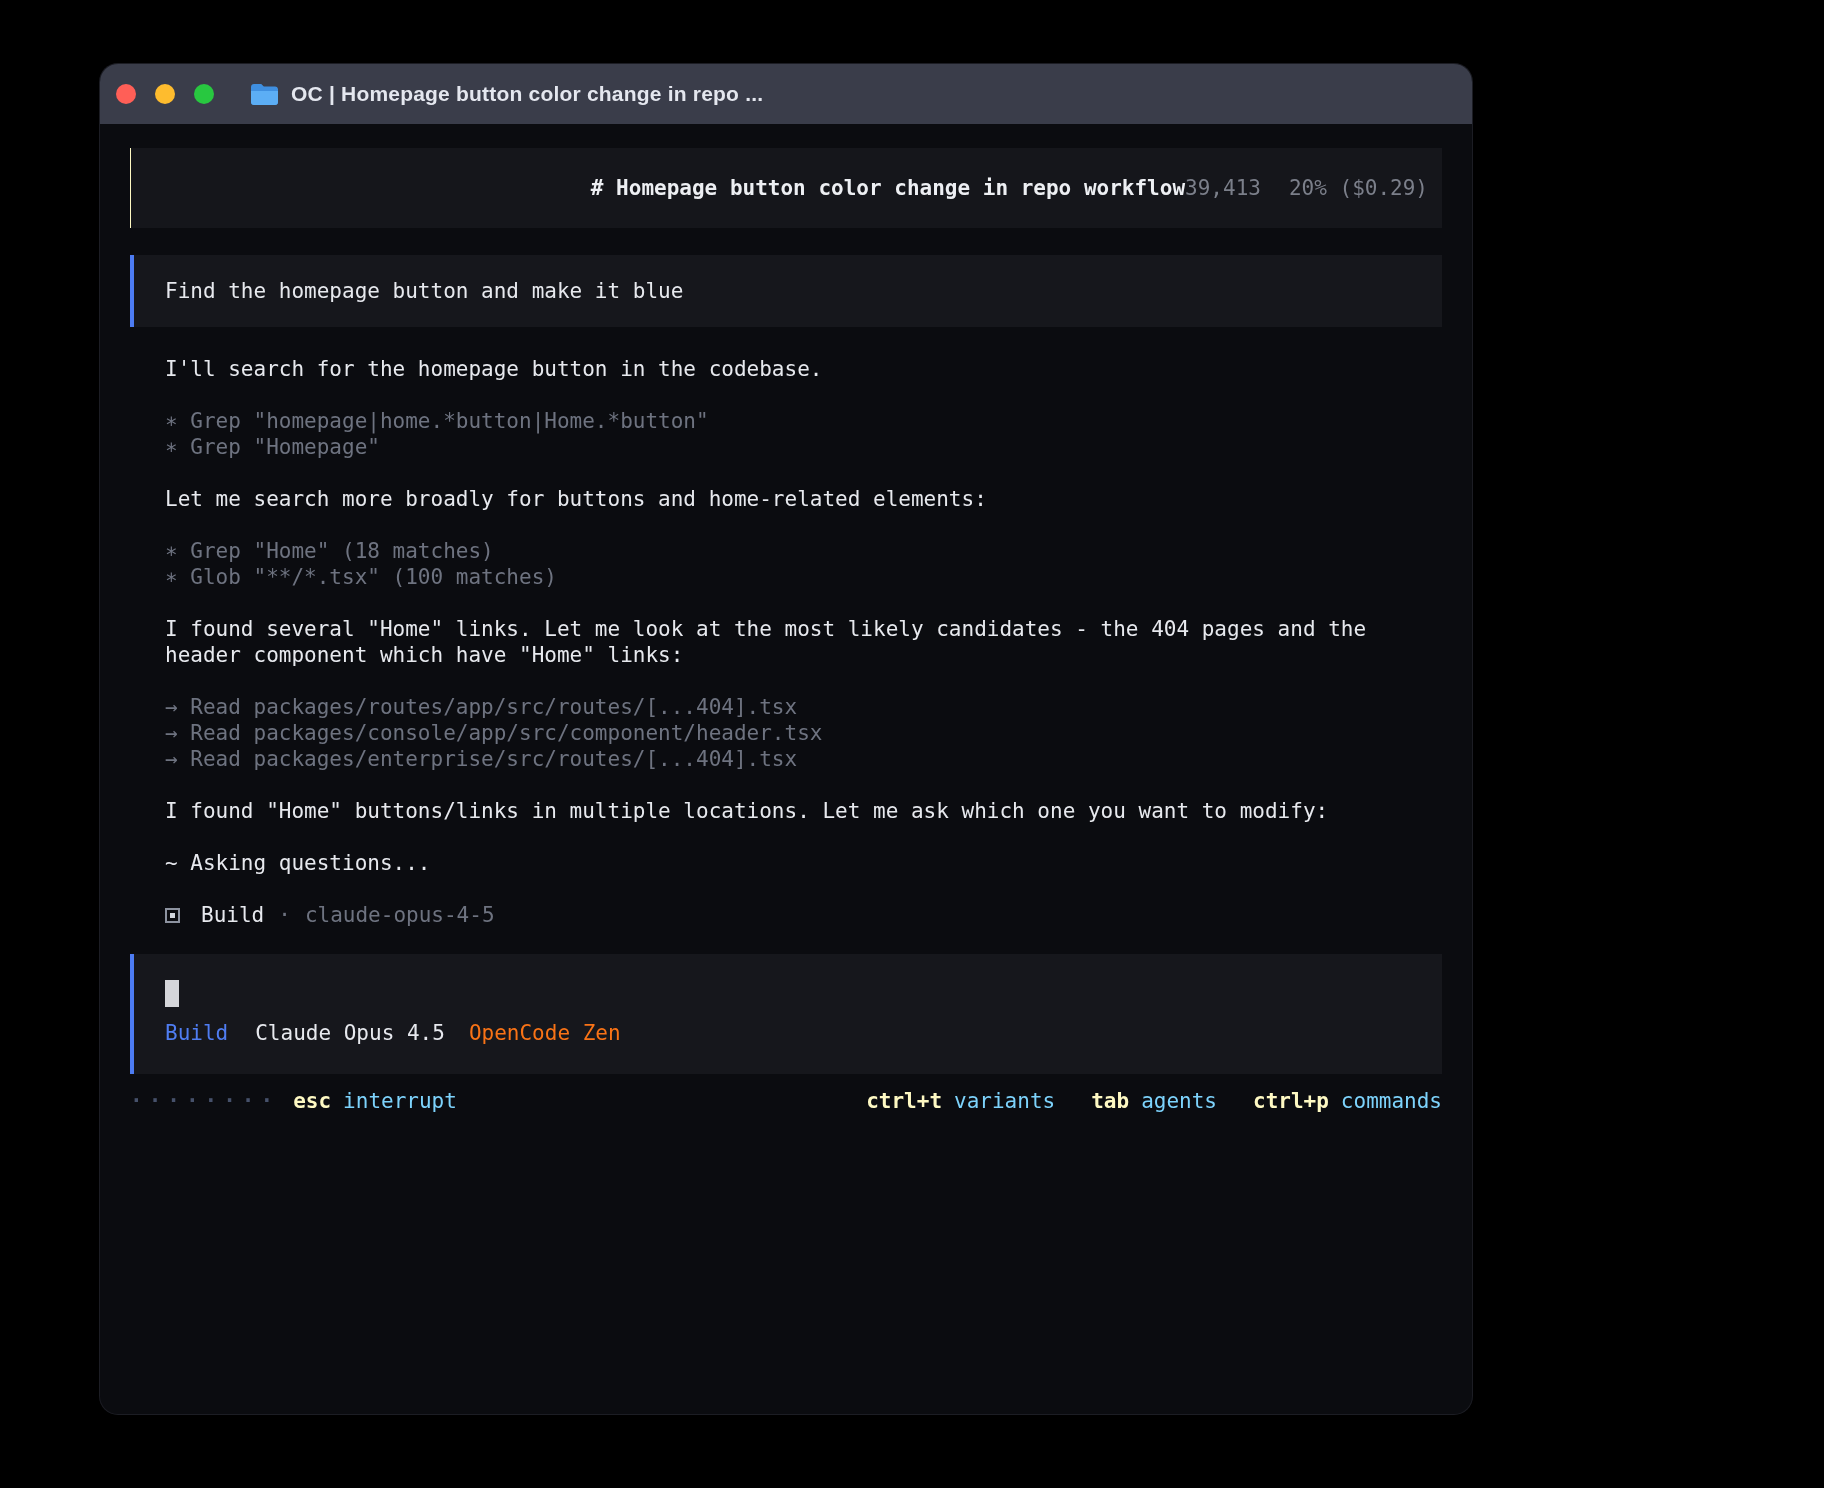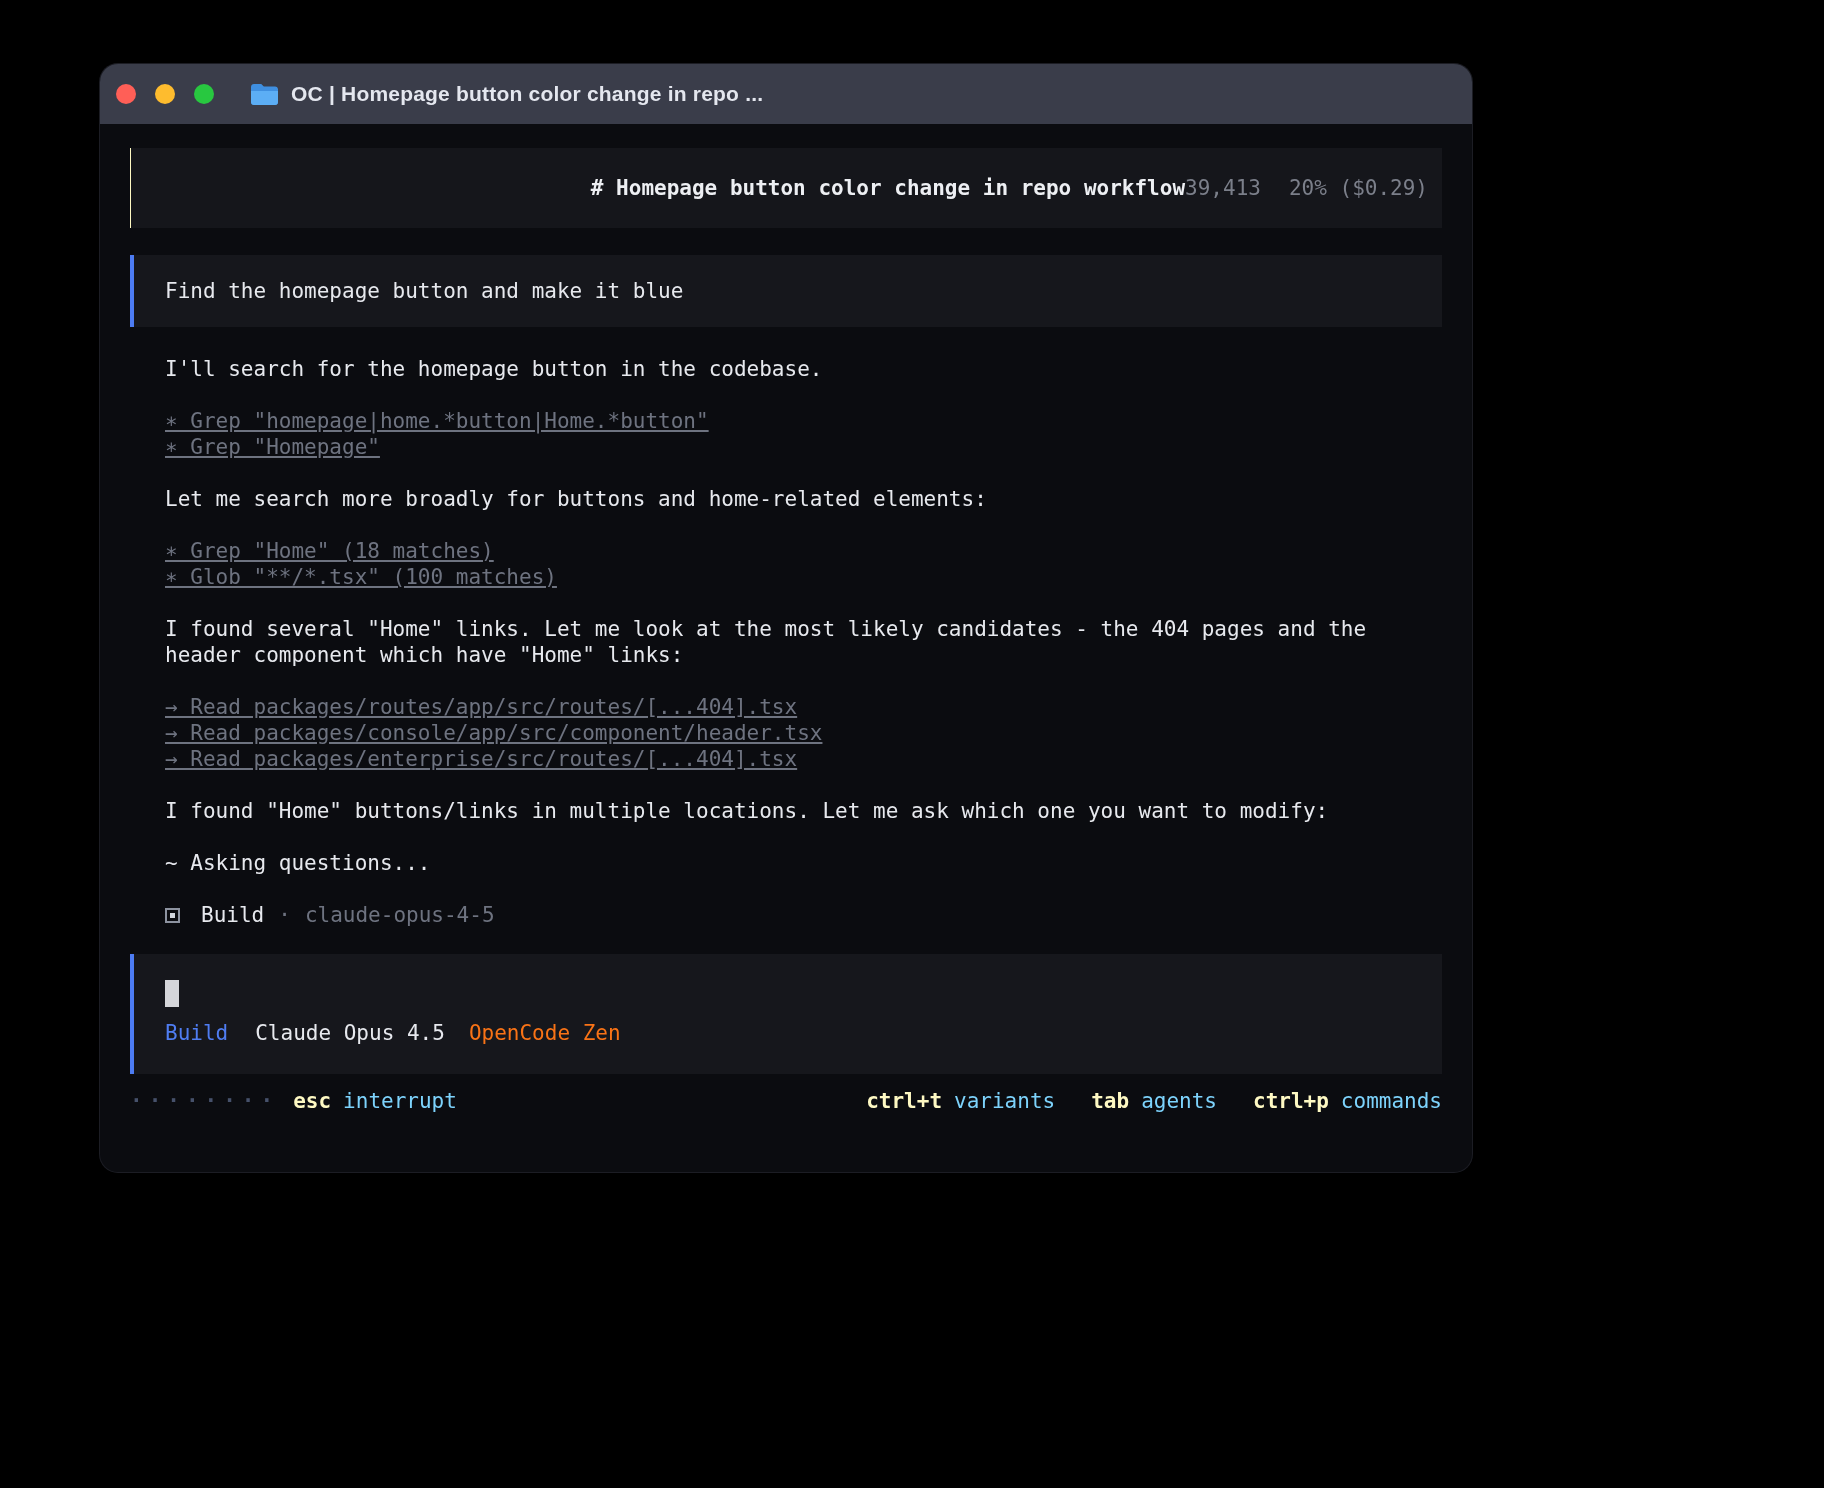--- a/index.html
+++ b/index.html
@@ -5,21 +5,21 @@
   * { box-sizing: border-box; }
   html,body { margin:0; padding:0; }
   body {
     width:1824px; height:1488px;
     background:#000000;
     position:relative;
     font-family:"DejaVu Sans Mono","Liberation Mono",monospace;
   }
   .window {
     position:absolute; left:100px; top:64px;
-    width:1372px; height:1108px;
+    width:1372px; height:1350px;
     background:#0b0c10;
     border-radius:18px;
     overflow:hidden;
     box-shadow:0 0 0 1px #1c1d24;
   }
   
   .titlebar {
     height:60px; background:#3a3d4a;
     display:flex; align-items:center;
     padding:0 16px;
@@ -54,21 +54,21 @@
   .user-block {
     height:72px; background:#16171c;
     border-left:4px solid #4d7cf3;
     display:flex; align-items:center;
     padding:0 31px;
     margin-bottom:29px;
   }
   .transcript { padding-left:35px; padding-right:2px; }
   .group { margin-bottom:26px; }
   .line { white-space:pre-wrap; }
-  .line.tool { color:#6e7380;text-decoration:underline; }
+  .line.tool { color:#6e7380; }
   .line.text { color:#e7e9ee; }
   .status-line { display:flex; align-items:center; }
   .agent-icon {
     width:15px; height:15px;
     border:2px solid #8d93a0;
     display:inline-flex; align-items:center; justify-content:center;
     margin-right:21px; flex:0 0 auto;
   }
   .agent-icon i { display:block; width:5px; height:5px; background:#d2d6dd; }
   .status-agent { color:#e7e9ee; }

